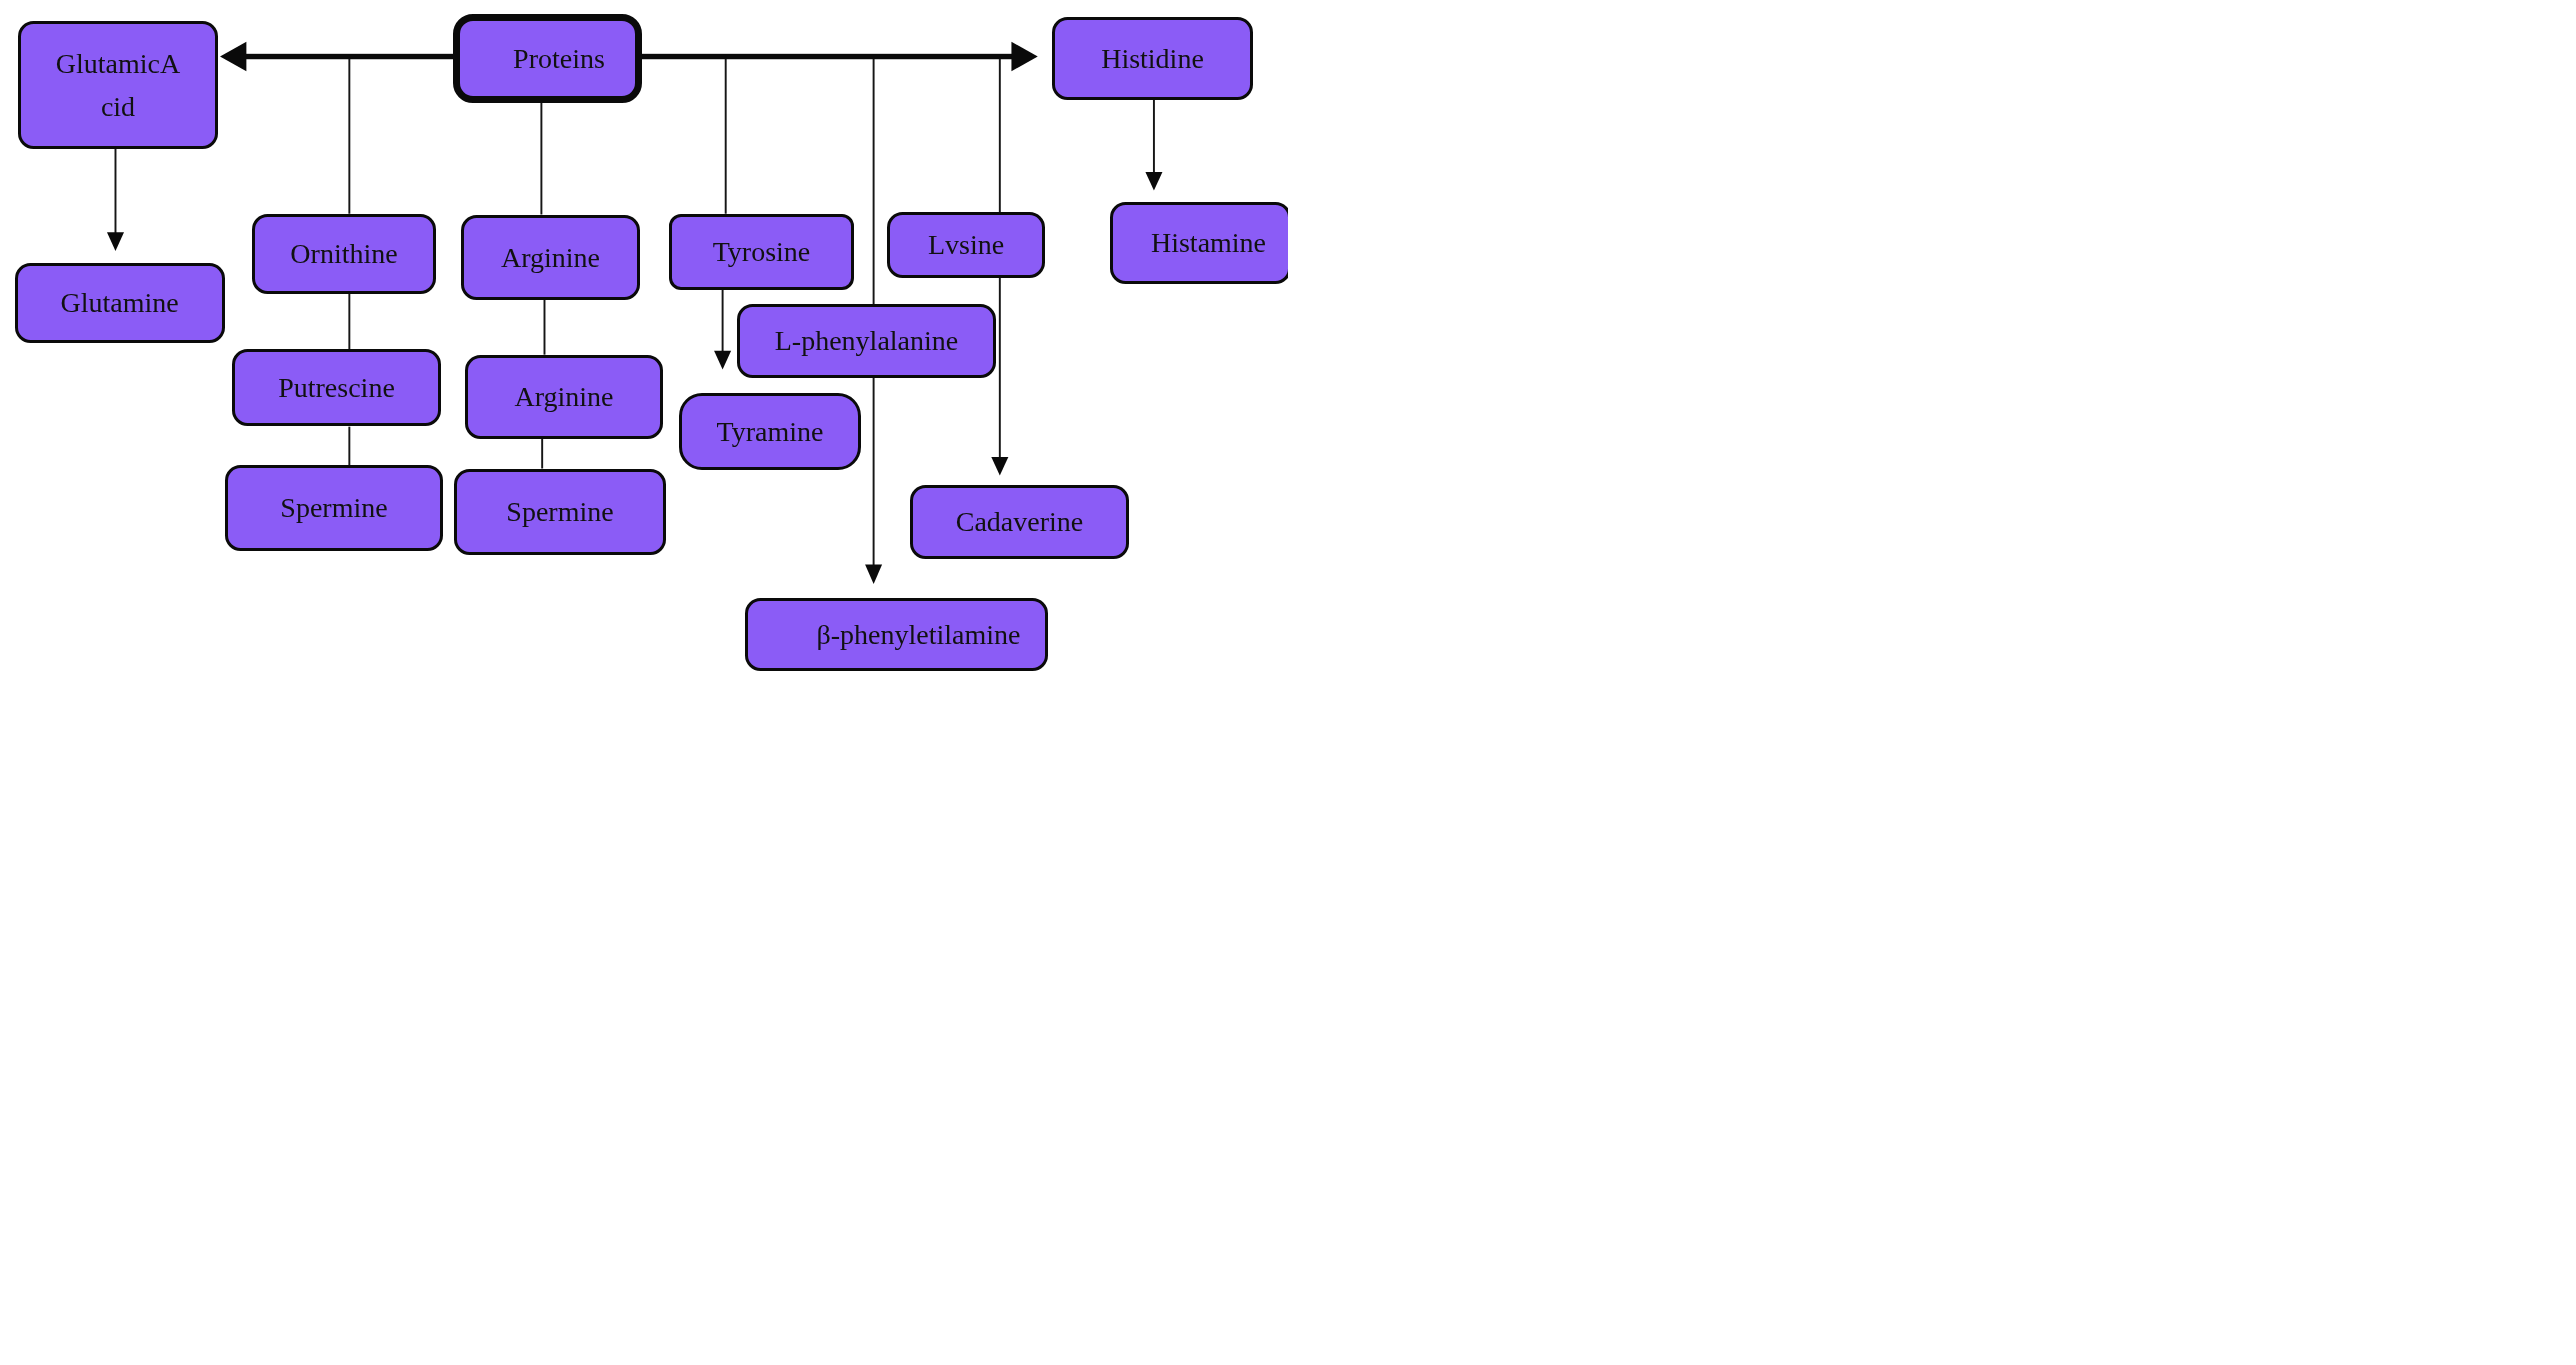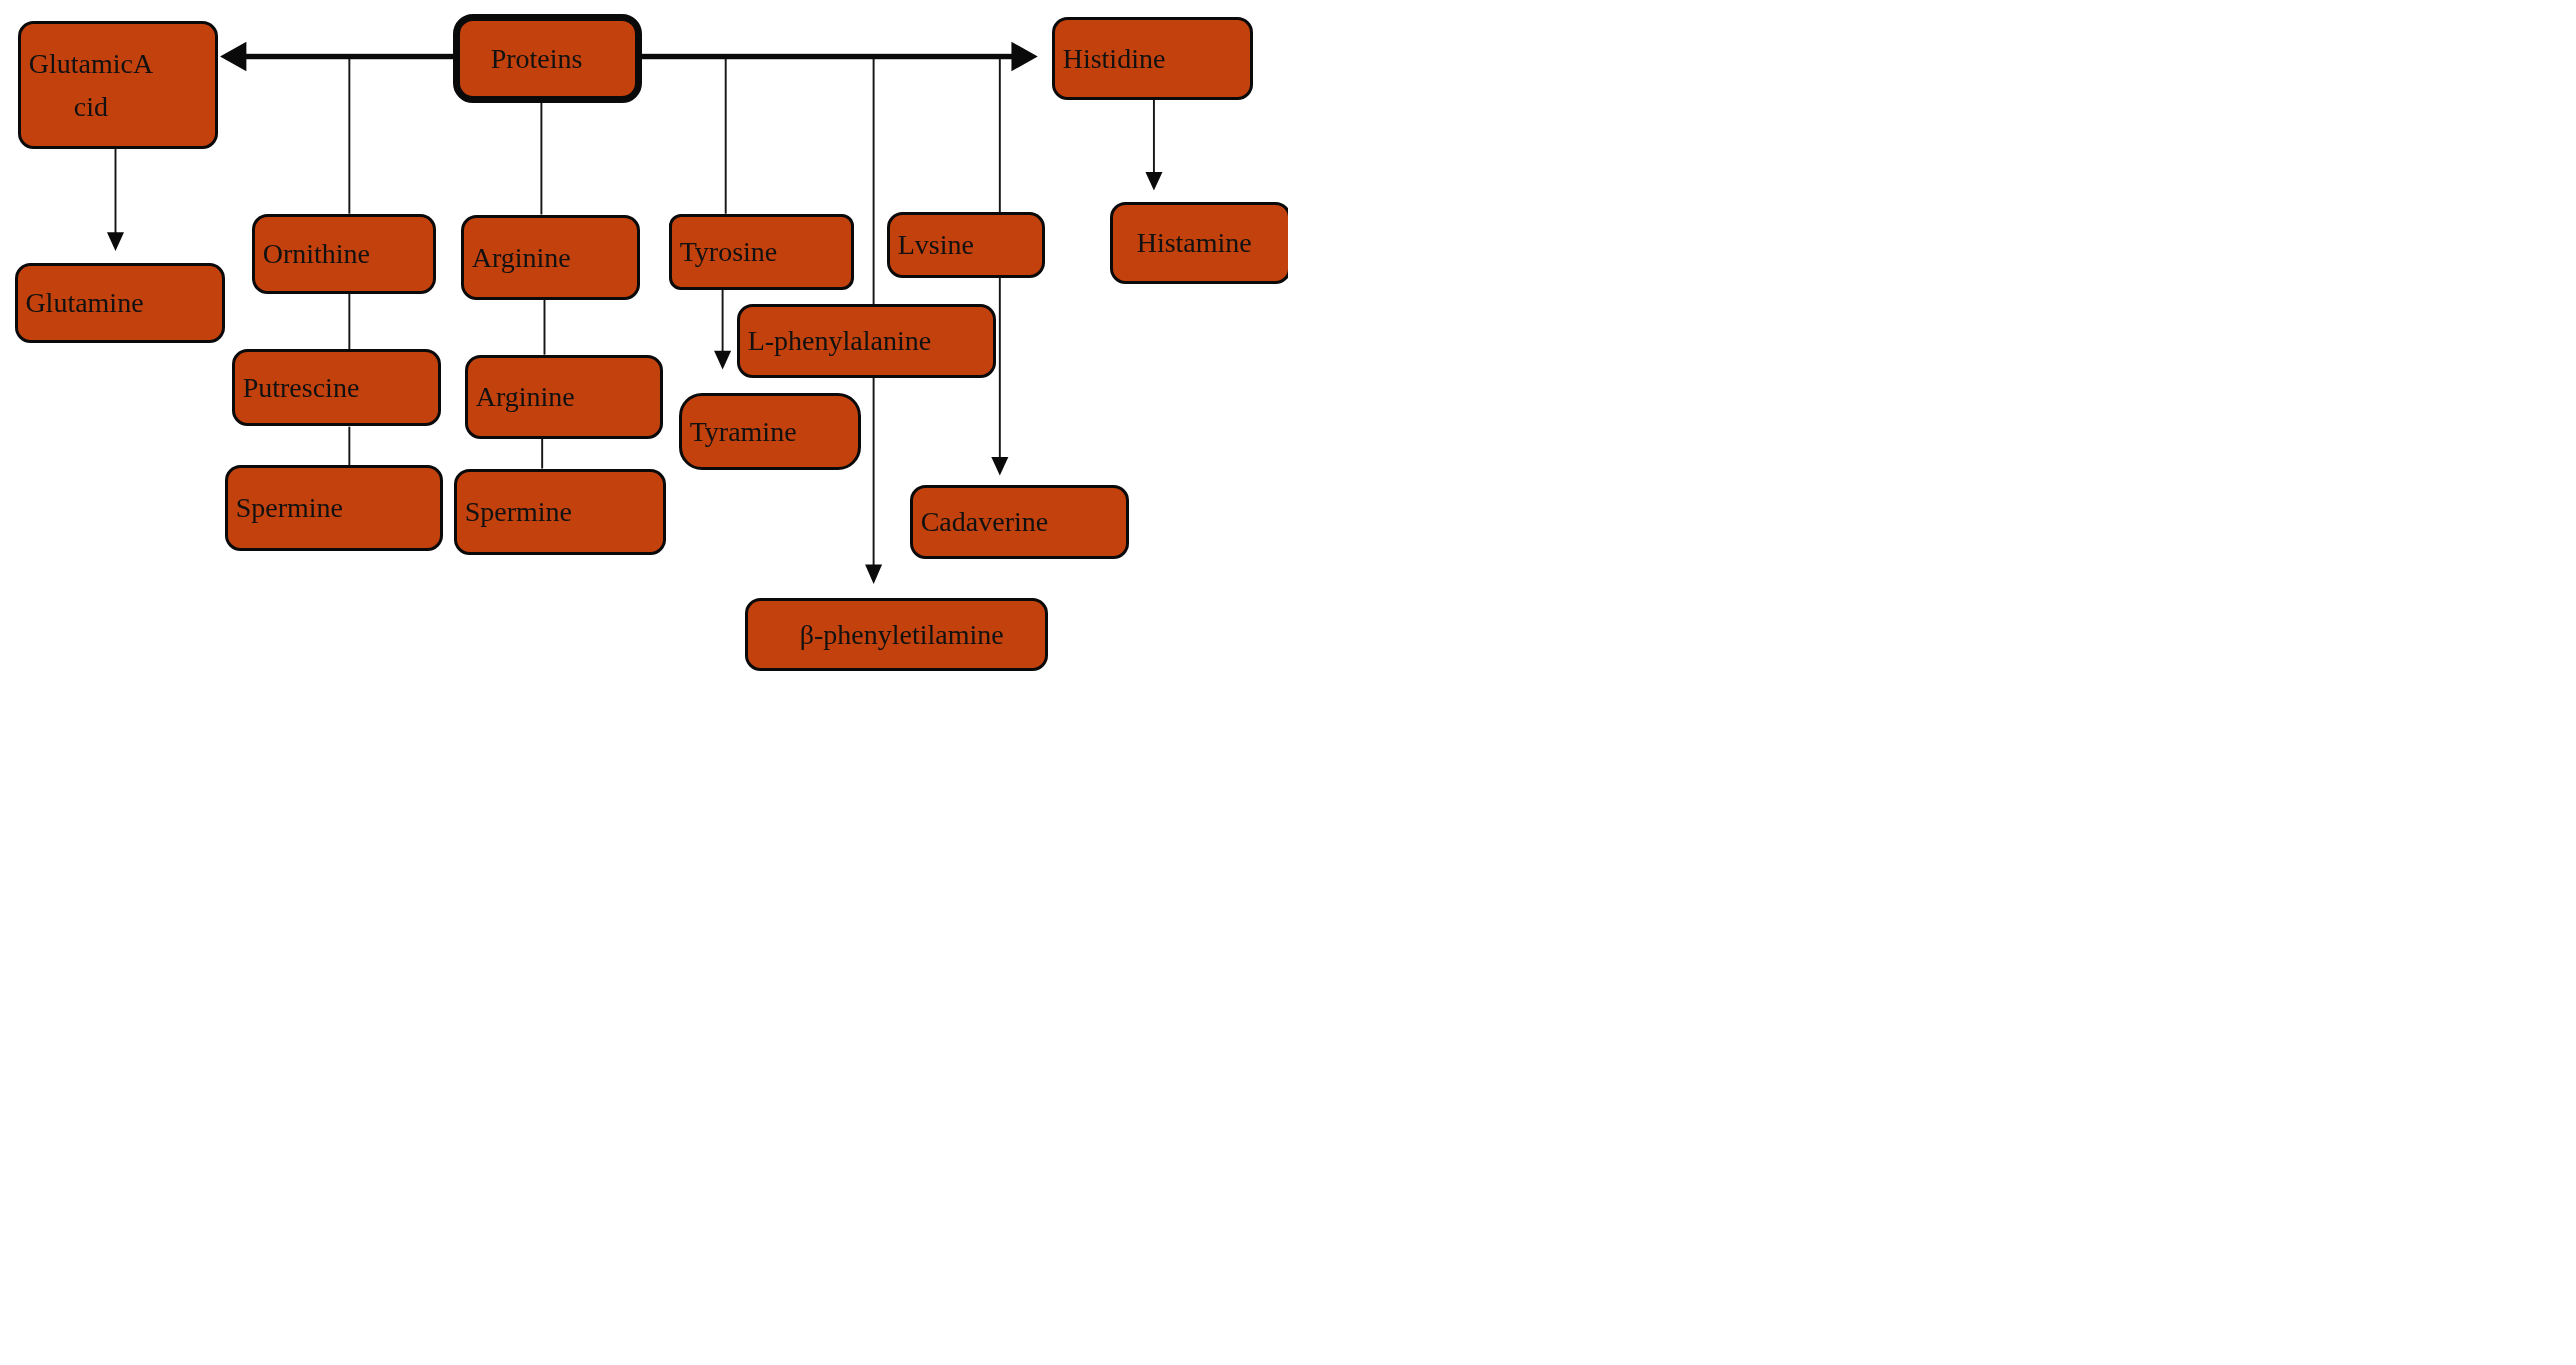--- a/index.html
+++ b/index.html
@@ -29,26 +29,26 @@
   .edge-layer .thick-rect {
     fill: #0a0a0a;
   }
   .edge-layer polygon {
     fill: #0a0a0a;
     stroke: none;
   }
   .node {
     position: absolute;
     box-sizing: border-box;
-    background: #c2410c;
+    background: #8b5cf6;
     border: 3.9px solid #0a0a0a;
     border-radius: 15.5px;
     display: flex;
     align-items: center;
-    justify-content: flex-start;
+    justify-content: center;
     text-align: center;
     color: #111111;
     font-size: 28px;
     line-height: 1.55;
   }
   .node .label {
     white-space: pre-line;
     padding: 0 7.7px;
   }
   .node.bw4 { border-width: 3.1px; }

